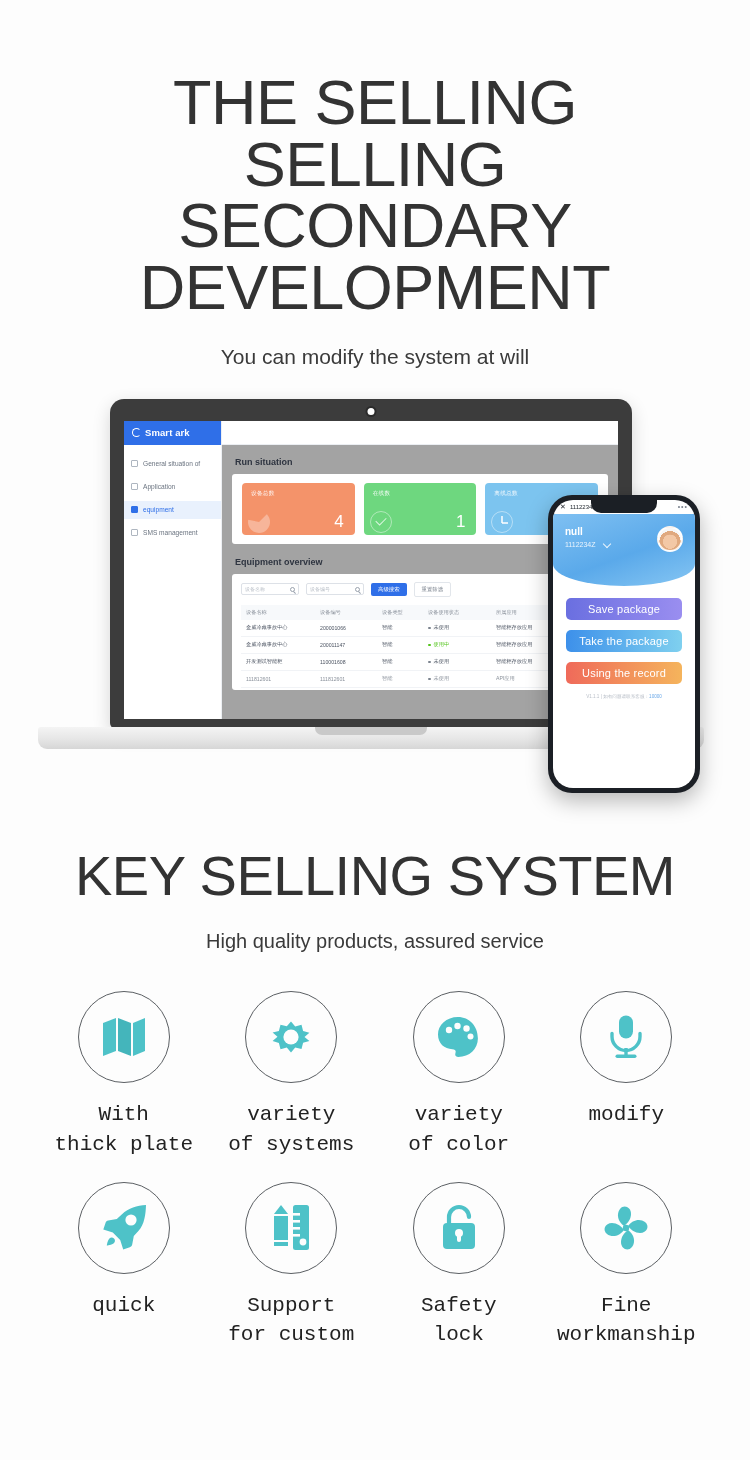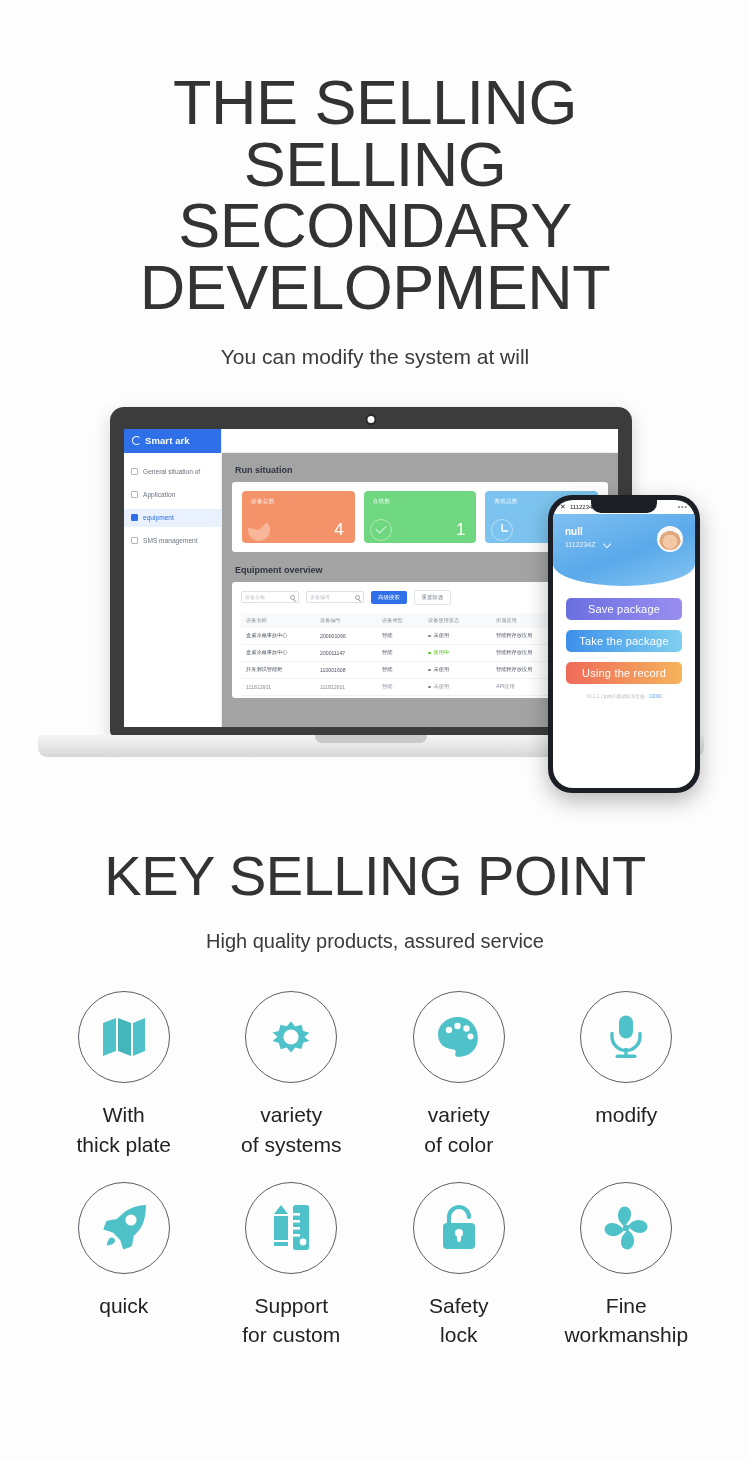--- a/index.html
+++ b/index.html
@@ -26,21 +26,21 @@
     margin-top: 26px;
     font-size: 21px;
     color: #3a3a3a;
     font-weight: 400;
   }
 
   
   .devices { position: relative; width: 750px; height: 400px; margin-top: 18px; }
 
   
-  .laptop { position: absolute; left: 110px; top: 20px; width: 522px; height: 350px; }
+  .laptop { position: absolute; left: 110px; top: 12px; width: 522px; height: 350px; }
   .laptop-lid {
     position: absolute; left: 0; top: 0; width: 522px; height: 330px;
     background: #3c3c3c;
     border-radius: 14px 14px 6px 6px;
     box-shadow: 0 6px 18px rgba(0,0,0,0.16);
   }
   .laptop-cam {
     position: absolute; left: 50%; top: 9px; transform: translateX(-50%);
     width: 7px; height: 7px; border-radius: 50%;
     background: #ffffff;
@@ -201,21 +201,21 @@
   .ksp { text-align: center; margin-top: 56px; }
   .ksp h2 {
     font-family: "Liberation Sans", sans-serif;
     font-weight: 400; font-size: 56px; color: #333333; letter-spacing: -0.5px;
   }
   .ksp .sub { margin-top: 22px; font-size: 20px; color: #3a3a3a; }
 
   .feat-grid {
     margin-top: 38px; display: grid;
     grid-template-columns: repeat(4, 1fr);
-    row-gap: 22px; padding: 0 40px;
+    row-gap: 22px; padding: 0 40px; font-family: Liberation Mono, monospace;
   }
   .feat { text-align: center; }
   .feat-circle {
     width: 92px; height: 92px; border-radius: 50%;
     border: 1.4px solid #5b5f63; margin: 0 auto;
     display: flex; align-items: center; justify-content: center;
     background: #fdfdfd;
   }
   .feat-label {
     margin-top: 17px; font-size: 21px; color: #222222; line-height: 1.42;
@@ -394,21 +394,21 @@
           <div class="ph-foot">
             <span>V1.1.1 | 如有问题请联系客服：</span><span class="lk">10000</span>
           </div>
         </div>
       </div>
     </div>
 
   </section>
 
   <section class="ksp">
-    <h2>KEY SELLING POINT</h2>
+    <h2>KEY SELLING SYSTEM</h2>
     <div class="sub">High quality products, assured service</div>
 
     <div class="feat-grid">
 
       <div class="feat">
         <div class="feat-circle">
           <svg class="ic" width="46" height="44" viewBox="0 0 46 44">
             <path d="M2 8 L15 3 L15 36 L2 41 Z" fill="#4ec2c8"></path>
             <path d="M17 3 L30 8 L30 41 L17 36 Z" fill="#44b5bb"></path>
             <path d="M32 8 L44 3 L44 36 L32 41 Z" fill="#4ec2c8"></path>

